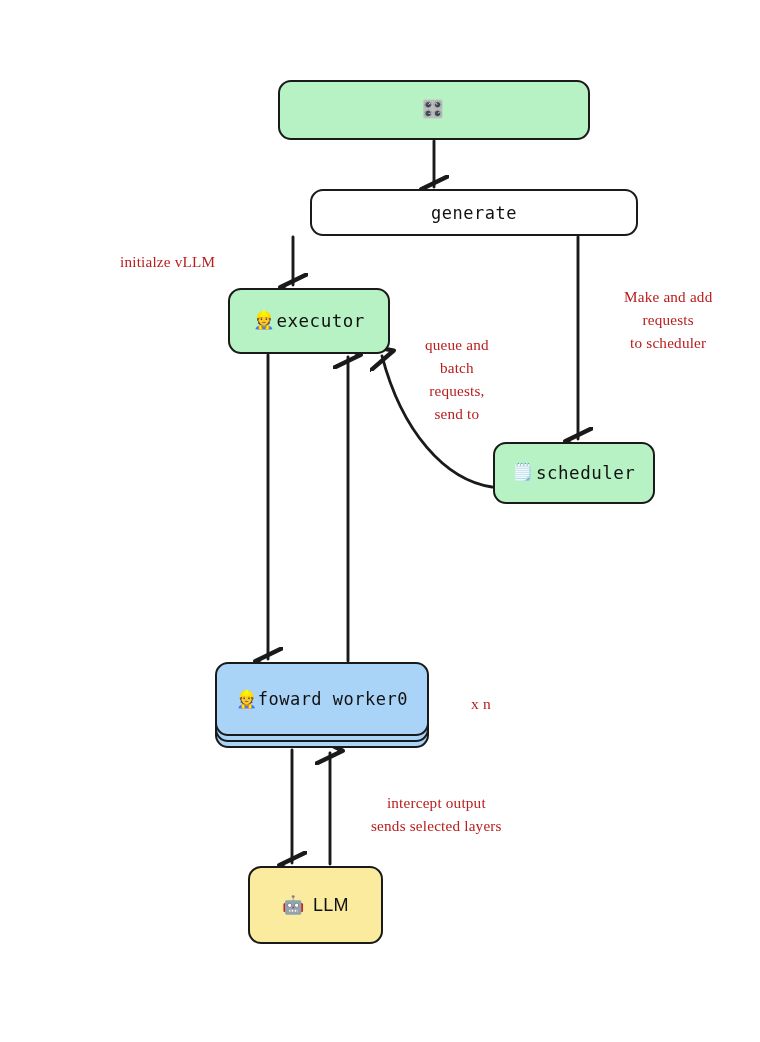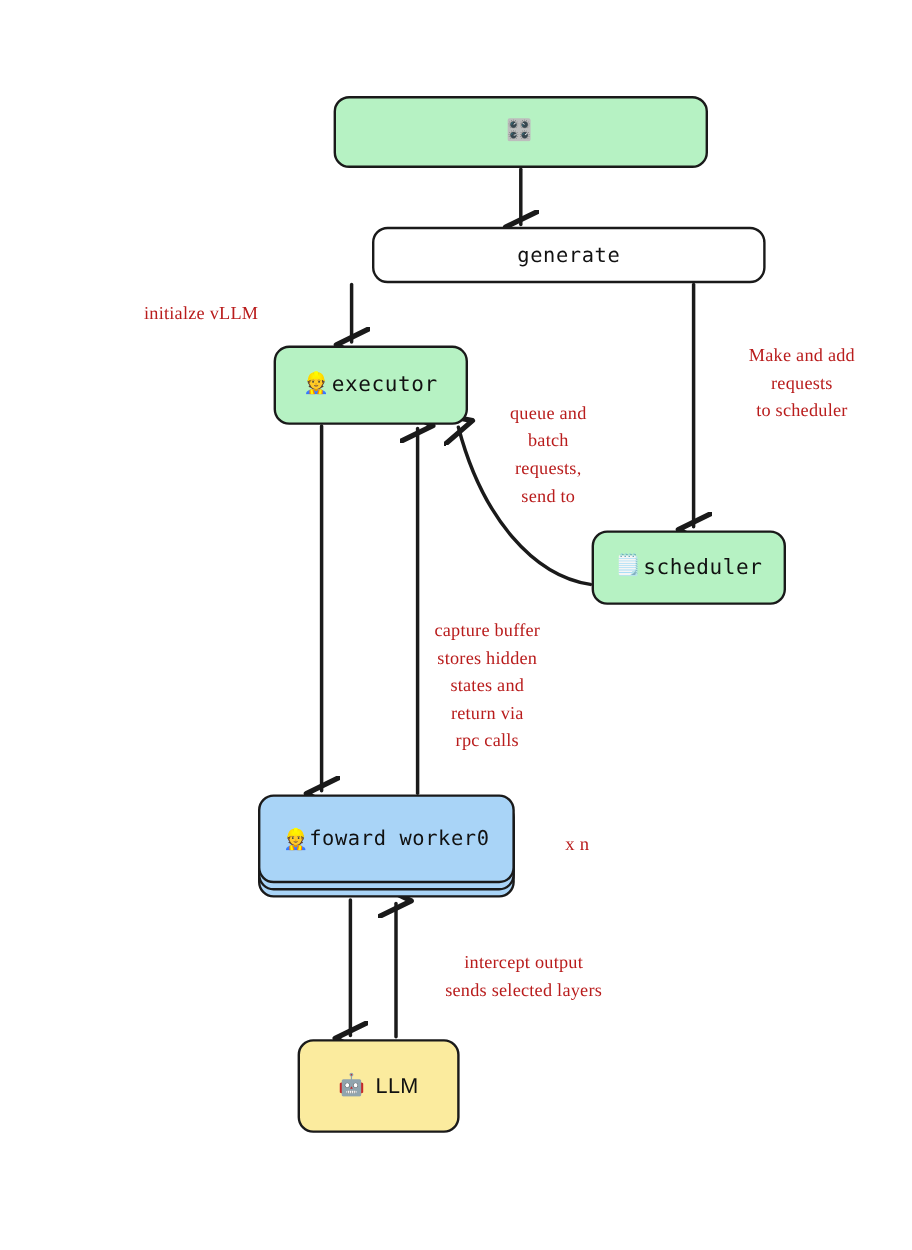--- a/index.html
+++ b/index.html
@@ -206,25 +206,20 @@
   <div class="edge-label" id="label-make-add-requests">Make and add
 requests
 to scheduler</div>
 
   <div class="edge-label" id="label-queue-batch">queue and
 batch
 requests,
 send to</div>
 
 
-  <div class="edge-label" id="label-capture-buffer">capture buffer
-stores hidden
-states and
-return via
-rpc calls</div>
 
   <div class="edge-label" id="label-times-n">x n</div>
 
 
   <div class="edge-label" id="label-intercept-output">intercept output
 sends selected layers</div>
 
 </div>
 
 </body></html>

